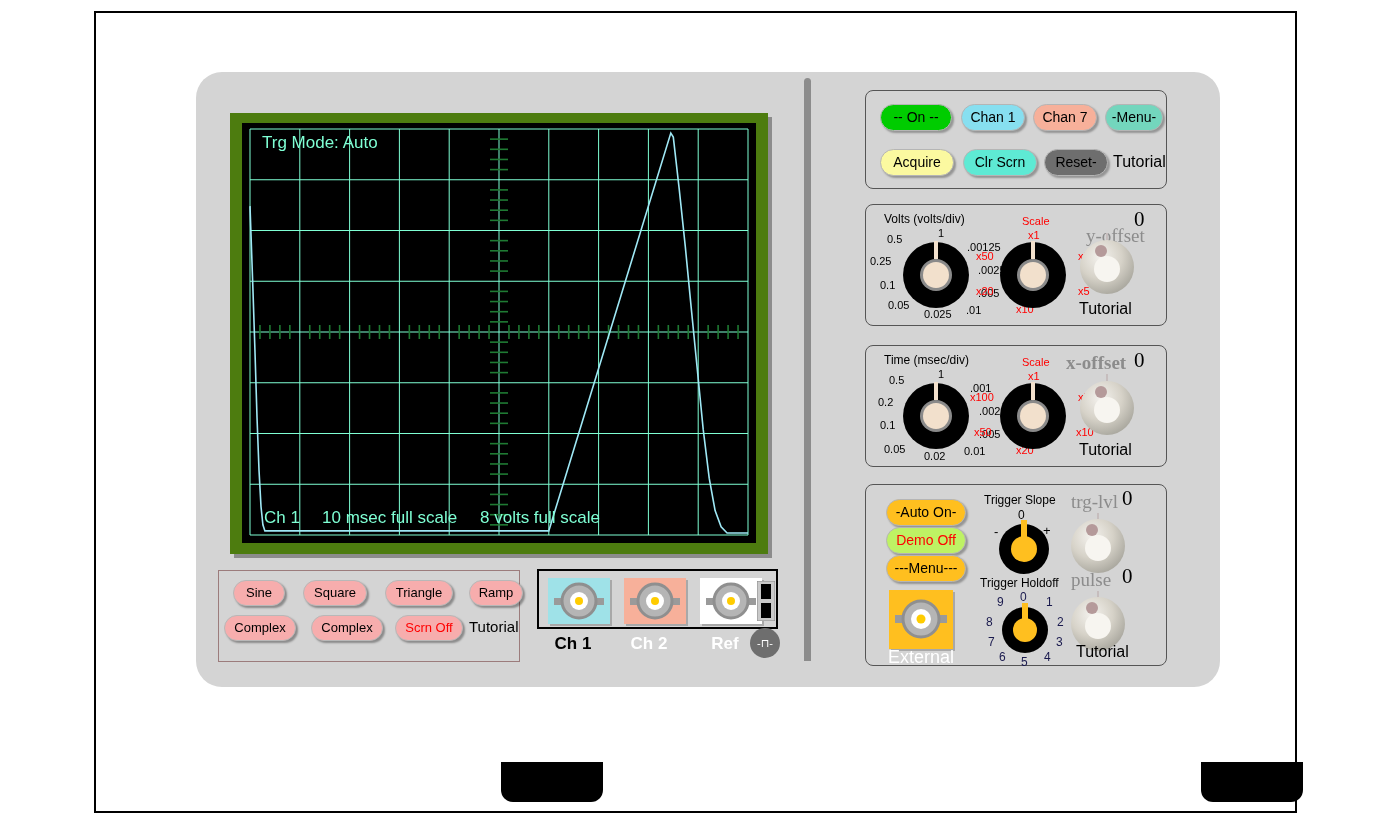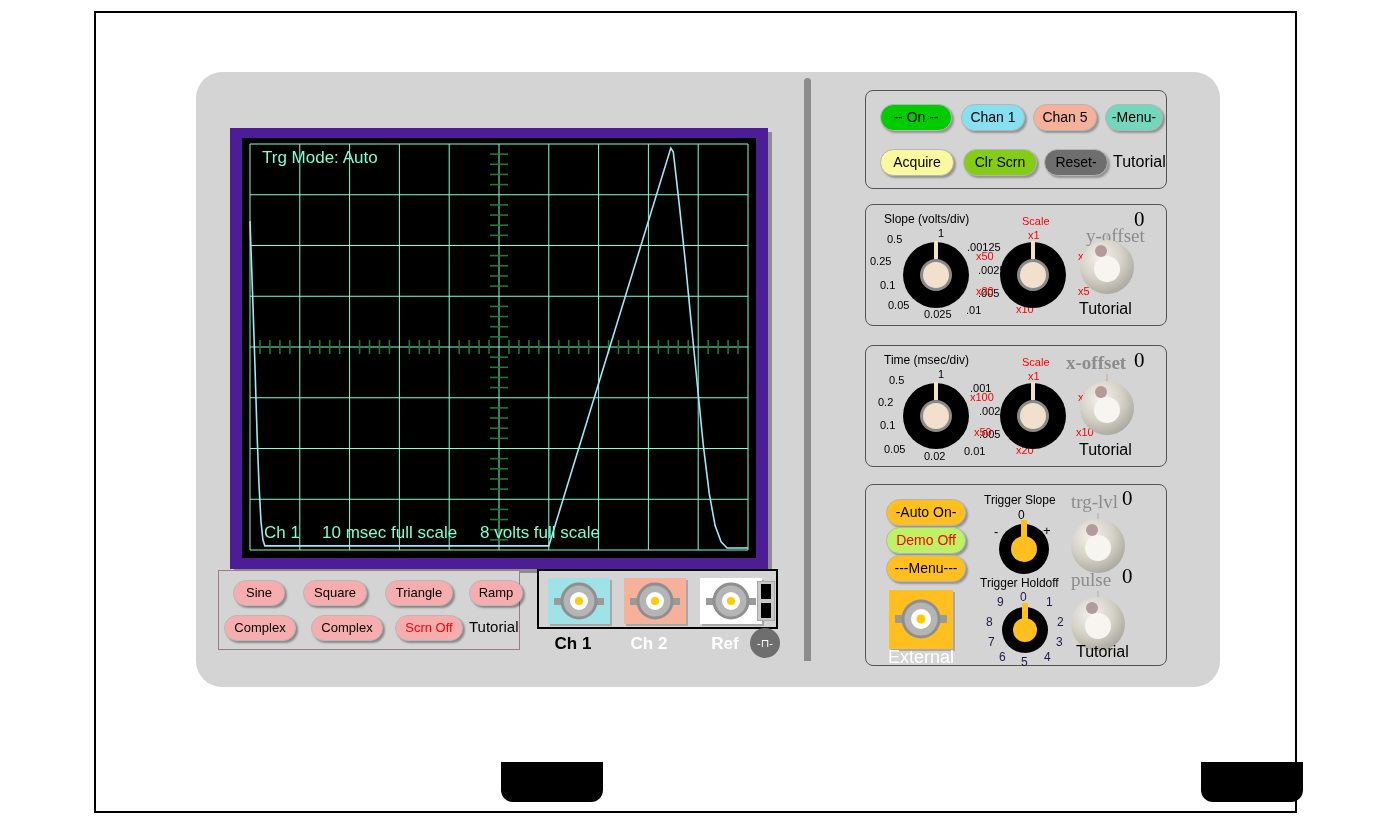--- a/index.html
+++ b/index.html
@@ -51,43 +51,43 @@
     position: absolute;
     background: #000000;
     border-radius: 0 0 12px 12px;
   }
   #foot-left { left: 305px; top: 690px; width: 102px; height: 40px; }
   #foot-right{ left:1005px; top: 690px; width: 102px; height: 40px; }
 
   
   #crt-bezel {
     position: absolute;
-    left: 34px; top: 56px;
+    left: 34px; top: 41px;
     width: 538px; height: 441px;
-    background: #4c1d95;
+    background: #4d7c0f;
     box-shadow: 4px 4px 0 #8c8c8c;
   }
   #crt {
     position: absolute;
     left: 12px; top: 10px;
     width: 514px; height: 420px;
     background: #000000;
   }
   #crt-svg { display:block; }
   .crt-text {
     fill: #7fffd4;
     font-family: "Liberation Sans", sans-serif;
     font-size: 17px;
   }
 
   
   #wave-box {
     position: absolute;
     left: 22px; top: 498px;
-    width: 302px; height: 80px;
+    width: 302px; height: 92px;
     border: 1px solid #9c7c7c;
     background: #d4d4d4;
     box-sizing: border-box;
   }
   .pill {
     position: absolute;
     border-radius: 14px;
     border: 1px solid #b8b8b8;
     text-align: center;
     font-size: 13px;
@@ -349,31 +349,31 @@
       </svg>
     </div>
     <div class="ch-label" style="left:345px;">Ch 1</div>
     <div class="ch-label" style="left:421px; color:#ffffff;">Ch 2</div>
     <div class="ch-label" style="left:497px; color:#ffffff;">Ref</div>
     <div id="pulse-badge">-⊓-</div>
 
     <div class="panel" id="panel-top">
       <div class="btn" style="left:14px; top:13px; width:70px; background:#00cc00;">-- On --</div>
       <div class="btn" style="left:95px; top:13px; width:62px; background:#87dff0;">Chan 1</div>
-      <div class="btn" style="left:167px;top:13px; width:62px; background:#f7b09a;">Chan 5</div>
+      <div class="btn" style="left:167px;top:13px; width:62px; background:#f7b09a;">Chan 7</div>
       <div class="btn" style="left:239px;top:13px; width:56px; background:#73d6bd;">-Menu-</div>
 
       <div class="btn" style="left:14px; top:58px; width:72px; background:#fbf9a0;">Acquire</div>
-      <div class="btn" style="left:97px; top:58px; width:72px; background:#84cc16;">Clr Scrn</div>
+      <div class="btn" style="left:97px; top:58px; width:72px; background:#5eead4;">Clr Scrn</div>
       <div class="btn" style="left:178px;top:58px; width:62px; background:#6e6e6e;">Reset-</div>
       <div class="tutorial" style="left:247px; top:62px;">Tutorial</div>
     </div>
 
     <div class="panel" id="panel-volts">
-      <div class="knob-label" style="left:18px; top:7px; font-size:12px;">Slope (volts/div)</div>
+      <div class="knob-label" style="left:18px; top:7px; font-size:12px;">Volts (volts/div)</div>
 
       <div class="knob-label" style="left:72px;  top:22px;">1</div>
       <div class="knob-label" style="left:101px; top:36px;">.00125</div>
       <div class="knob-label" style="left:112px; top:59px;">.0025</div>
       <div class="knob-label" style="left:112px; top:82px;">.005</div>
       <div class="knob-label" style="left:100px; top:99px;">.01</div>
       <div class="knob-label" style="left:58px;  top:103px;">0.025</div>
       <div class="knob-label" style="left:22px;  top:94px;">0.05</div>
       <div class="knob-label" style="left:14px;  top:74px;">0.1</div>
       <div class="knob-label" style="left:4px;   top:50px;">0.25</div>

